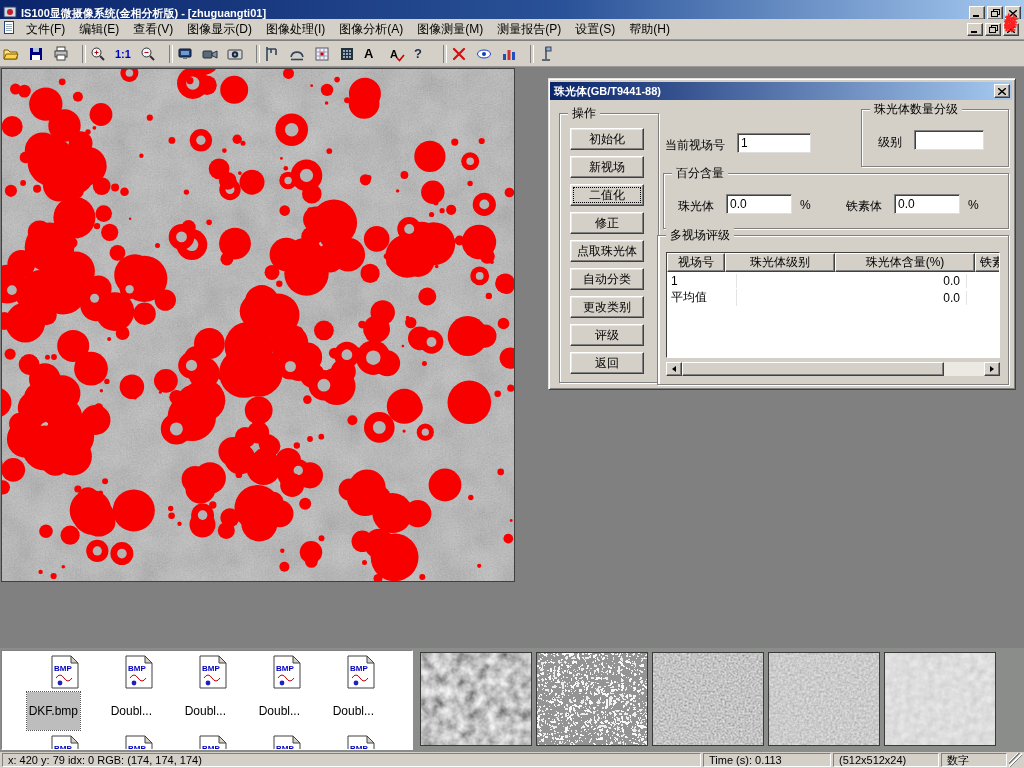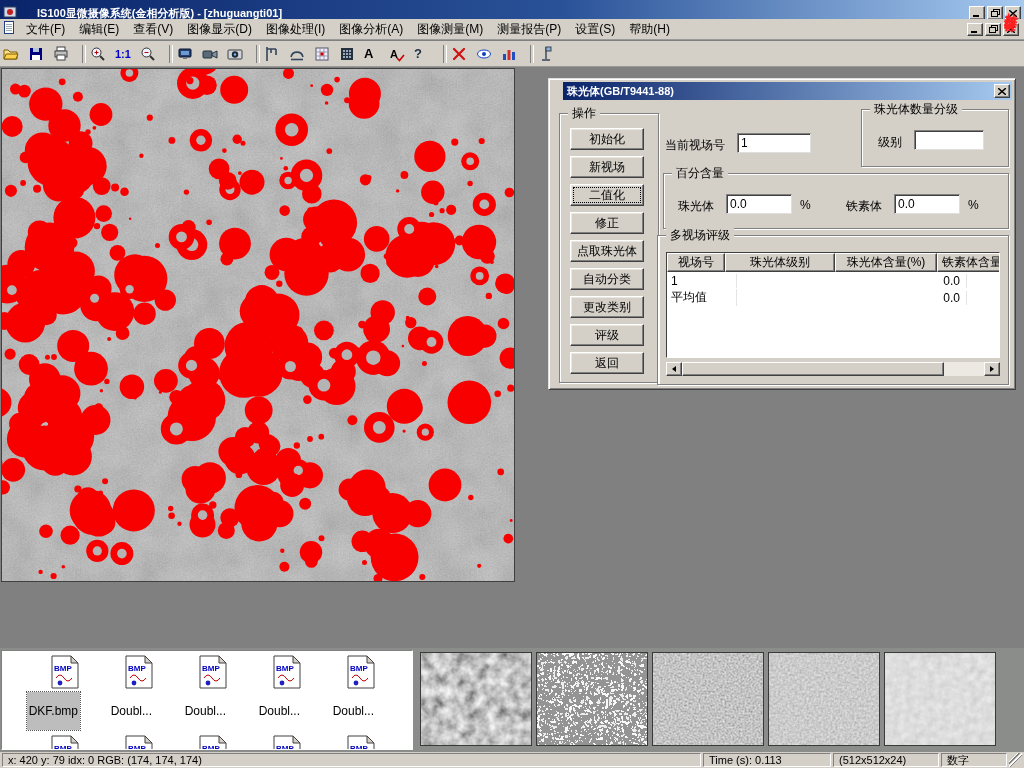--- a/index.html
+++ b/index.html
@@ -3,21 +3,21 @@
 <meta charset="utf-8">
 <style>
   html,body{margin:0;padding:0}
   body{background:#555}
   #screen{position:relative;width:1024px;height:768px;background:#808080;overflow:hidden;
           font-family:"Liberation Sans",sans-serif;font-size:12px;color:#000}
 
   
   .titlebar{position:absolute;left:0;top:0;width:100%;height:26px;
             background:linear-gradient(90deg,#0a246a 0%,#2a5298 55%,#a6caf0 100%);
-            display:flex;align-items:center;gap:20px;padding:0 3px;box-sizing:border-box;
+            display:flex;align-items:center;gap:4px;padding:0 3px;box-sizing:border-box;
             color:#fff;font-size:11px;font-weight:bold}
   .winbtns{margin-left:auto;display:flex;gap:2px}
   .wbtn{width:16px;height:14px;background:#d4d0c8;border:1px solid;border-color:#fff #404040 #404040 #fff;
         box-shadow:inset -1px -1px 0 #808080;display:flex;align-items:center;justify-content:center;box-sizing:border-box}
   .menubar{position:absolute;left:0;top:19px;width:100%;height:21px;background:#d4d0c8;
            display:flex;align-items:center;padding:0 2px;box-sizing:border-box;border-bottom:1px solid #9a9a9a}
   .mi{padding:3px 7px;white-space:nowrap}
   .mdibtns{margin-left:auto;display:flex;gap:2px;padding-right:3px}
   .toolbar{position:absolute;left:0;top:41px;width:100%;height:26px;background:#d4d0c8;
            display:flex;align-items:center;padding:0 3px;box-sizing:border-box;border-bottom:1px solid #9a9a9a}
@@ -25,21 +25,21 @@
   .tsep{width:2px;height:18px;margin:0 4px;border-left:1px solid #808080;border-right:1px solid #fff;flex:none}
   .tglyph{font-weight:bold;font-size:11px}
 
   
   .specimen{position:absolute;left:1px;top:68px;width:512px;height:512px;border:1px solid #404040}
 
   
   .dialog{position:absolute;left:548px;top:78px;width:468px;height:312px;background:#d4d0c8;
           border:1px solid;border-color:#dfdfdf #404040 #404040 #dfdfdf;
           box-shadow:inset 1px 1px 0 #fff,inset -1px -1px 0 #808080;box-sizing:border-box}
-  .dlgtitle{position:absolute;left:14px;top:3px;right:3px;height:18px;
+  .dlgtitle{position:absolute;left:1px;top:3px;right:3px;height:18px;
             background:linear-gradient(90deg,#0a246a,#a6caf0);color:#fff;font-weight:bold;font-size:11px;
             display:flex;align-items:center;padding:0 4px;box-sizing:border-box}
   .group{position:absolute;border:1px solid #808080;box-shadow:inset 1px 1px 0 #fff,1px 1px 0 #fff}
   .legend{position:absolute;top:-8px;left:8px;background:#d4d0c8;padding:0 4px;line-height:14px;white-space:nowrap}
   .btn{position:absolute;background:#d4d0c8;border:1px solid;border-color:#fff #404040 #404040 #fff;
        box-shadow:inset -1px -1px 0 #808080,inset 1px 1px 0 #eae7e0;
        display:flex;align-items:center;justify-content:center;font-size:12px;box-sizing:border-box;white-space:nowrap;cursor:default}
   .btn.focus{outline:1px dotted #000;outline-offset:-4px}
   .lbl{position:absolute;white-space:nowrap}
   .tb{position:absolute;background:#fff;border:1px solid;border-color:#808080 #dfdfdf #dfdfdf #808080;
@@ -771,21 +771,21 @@
       <input class="tb" style="left: 230px; top: 20px; width: 66px; height: 20px;" value="0.0">
       <span class="lbl" style="left:304px;top:24px">%</span>
     </div>
 
     <div class="group" style="left:108px;top:156px;width:350px;height:148px">
       <span class="legend">多视场评级</span>
       <div class="tablebox">
         <div class="thead">
           <span class="th" style="width:58px">视场号</span>
           <span class="th" style="width:110px">珠光体级别</span>
-          <span class="th" style="width:102px">珠光体含量(%)</span>
+          <span class="th" style="width:140px">珠光体含量(%)</span>
           <span class="th" style="width:140px;justify-content:flex-start;padding-left:4px">铁素体含量(%)</span>
         </div>
         <div class="trow">
           <span class="td c1">1</span>
           <span class="td c2"></span>
           <span class="td c3">0.0</span>
           <span class="td c4"></span>
         </div>
         <div class="trow">
           <span class="td c1">平均值</span>

